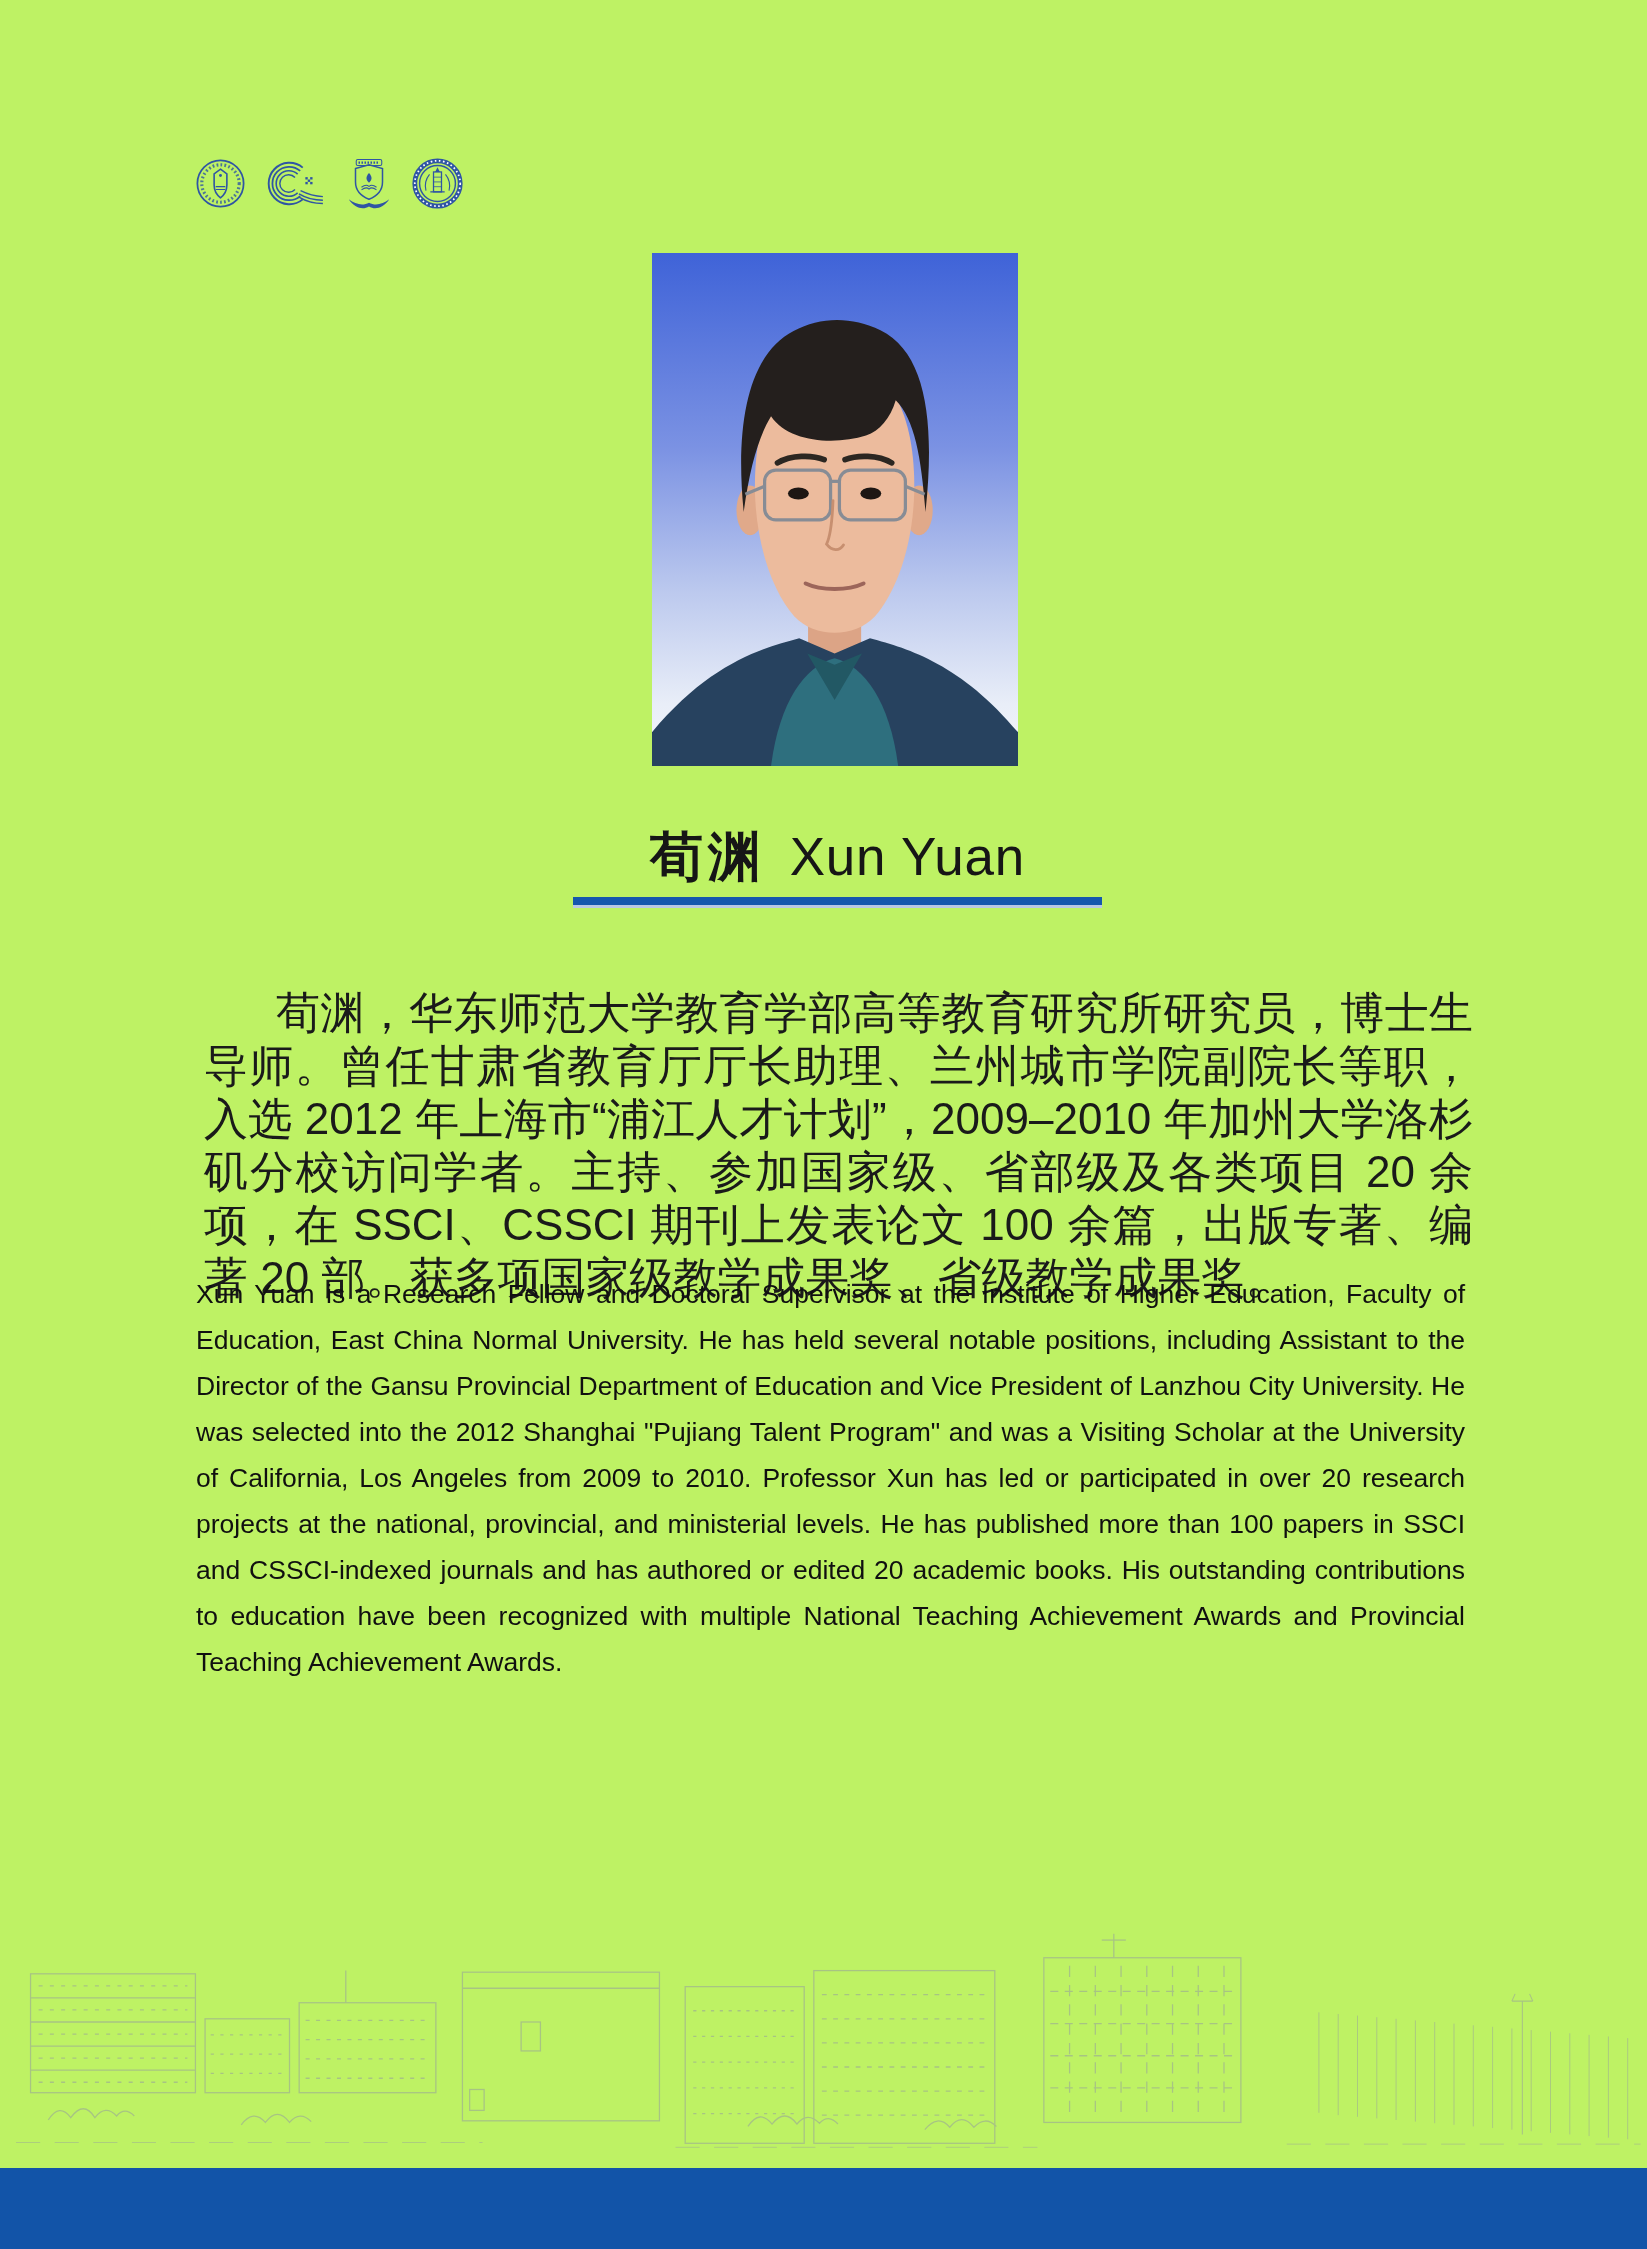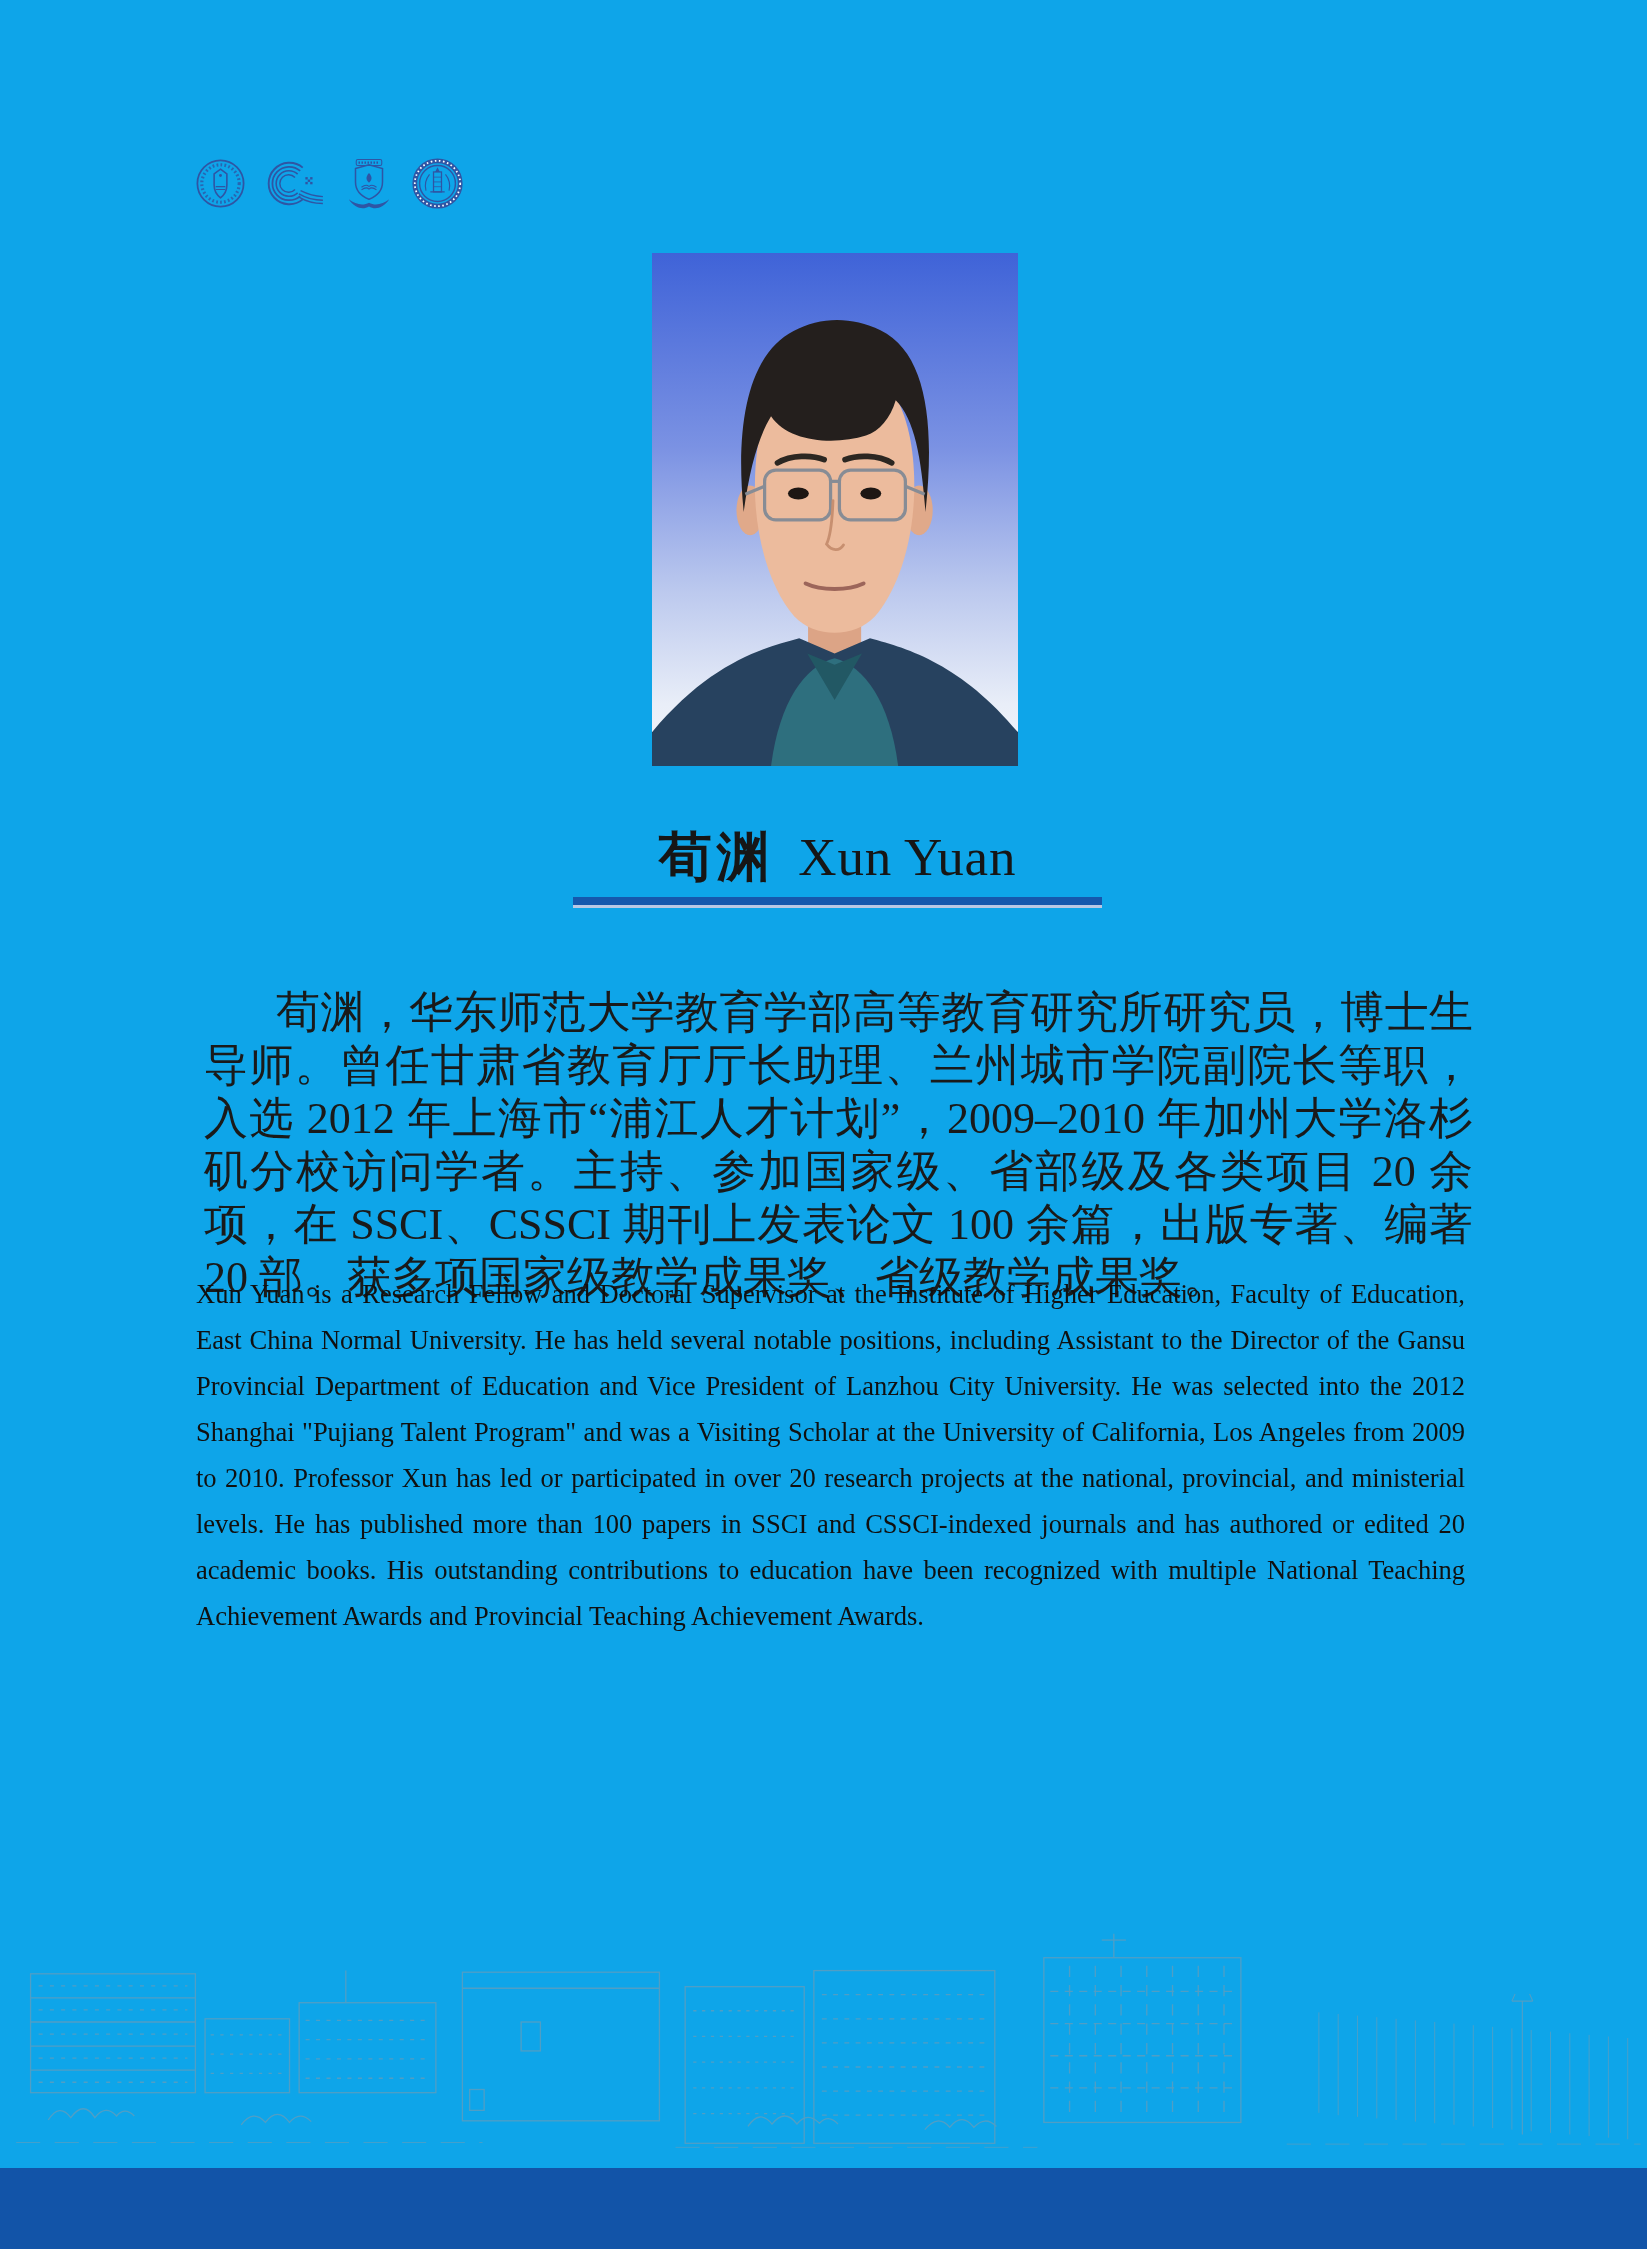--- a/index.html
+++ b/index.html
@@ -3,22 +3,22 @@
 <meta charset="utf-8">
 <style>
   :root{
     --accent-blue:#1558ad;
     --footer-blue:#1254a8;
     --logo-blue:#2f55a4;
     --rule-shadow:#b9c8e4;
   }
   html,body{margin:0;padding:0;background:#ffffff;}
   .page{
-    position:relative;width:1647px;height:2250px;background:#0ea5e9;overflow:hidden;
-    font-family:Liberation Serif, serif;color:#141414;
+    position:relative;width:1647px;height:2250px;background:#bef264;overflow:hidden;
+    font-family:Liberation Sans, sans-serif;color:#141414;
   }
   
   .logo-row{position:absolute;left:195px;top:158px;height:51px;display:flex;align-items:center;gap:19.3px;}
   .logo-row svg{display:block;}
   
   .photo-frame{position:absolute;left:652px;top:253px;width:366px;height:513px;overflow:hidden;}
   .photo-frame svg{display:block;width:100%;height:100%;}
   
   .title-block{position:absolute;left:573px;top:825px;width:529px;text-align:center;}
   .title-block h1{margin:0;font-size:53px;line-height:64px;font-weight:normal;color:#161616;white-space:nowrap;}

